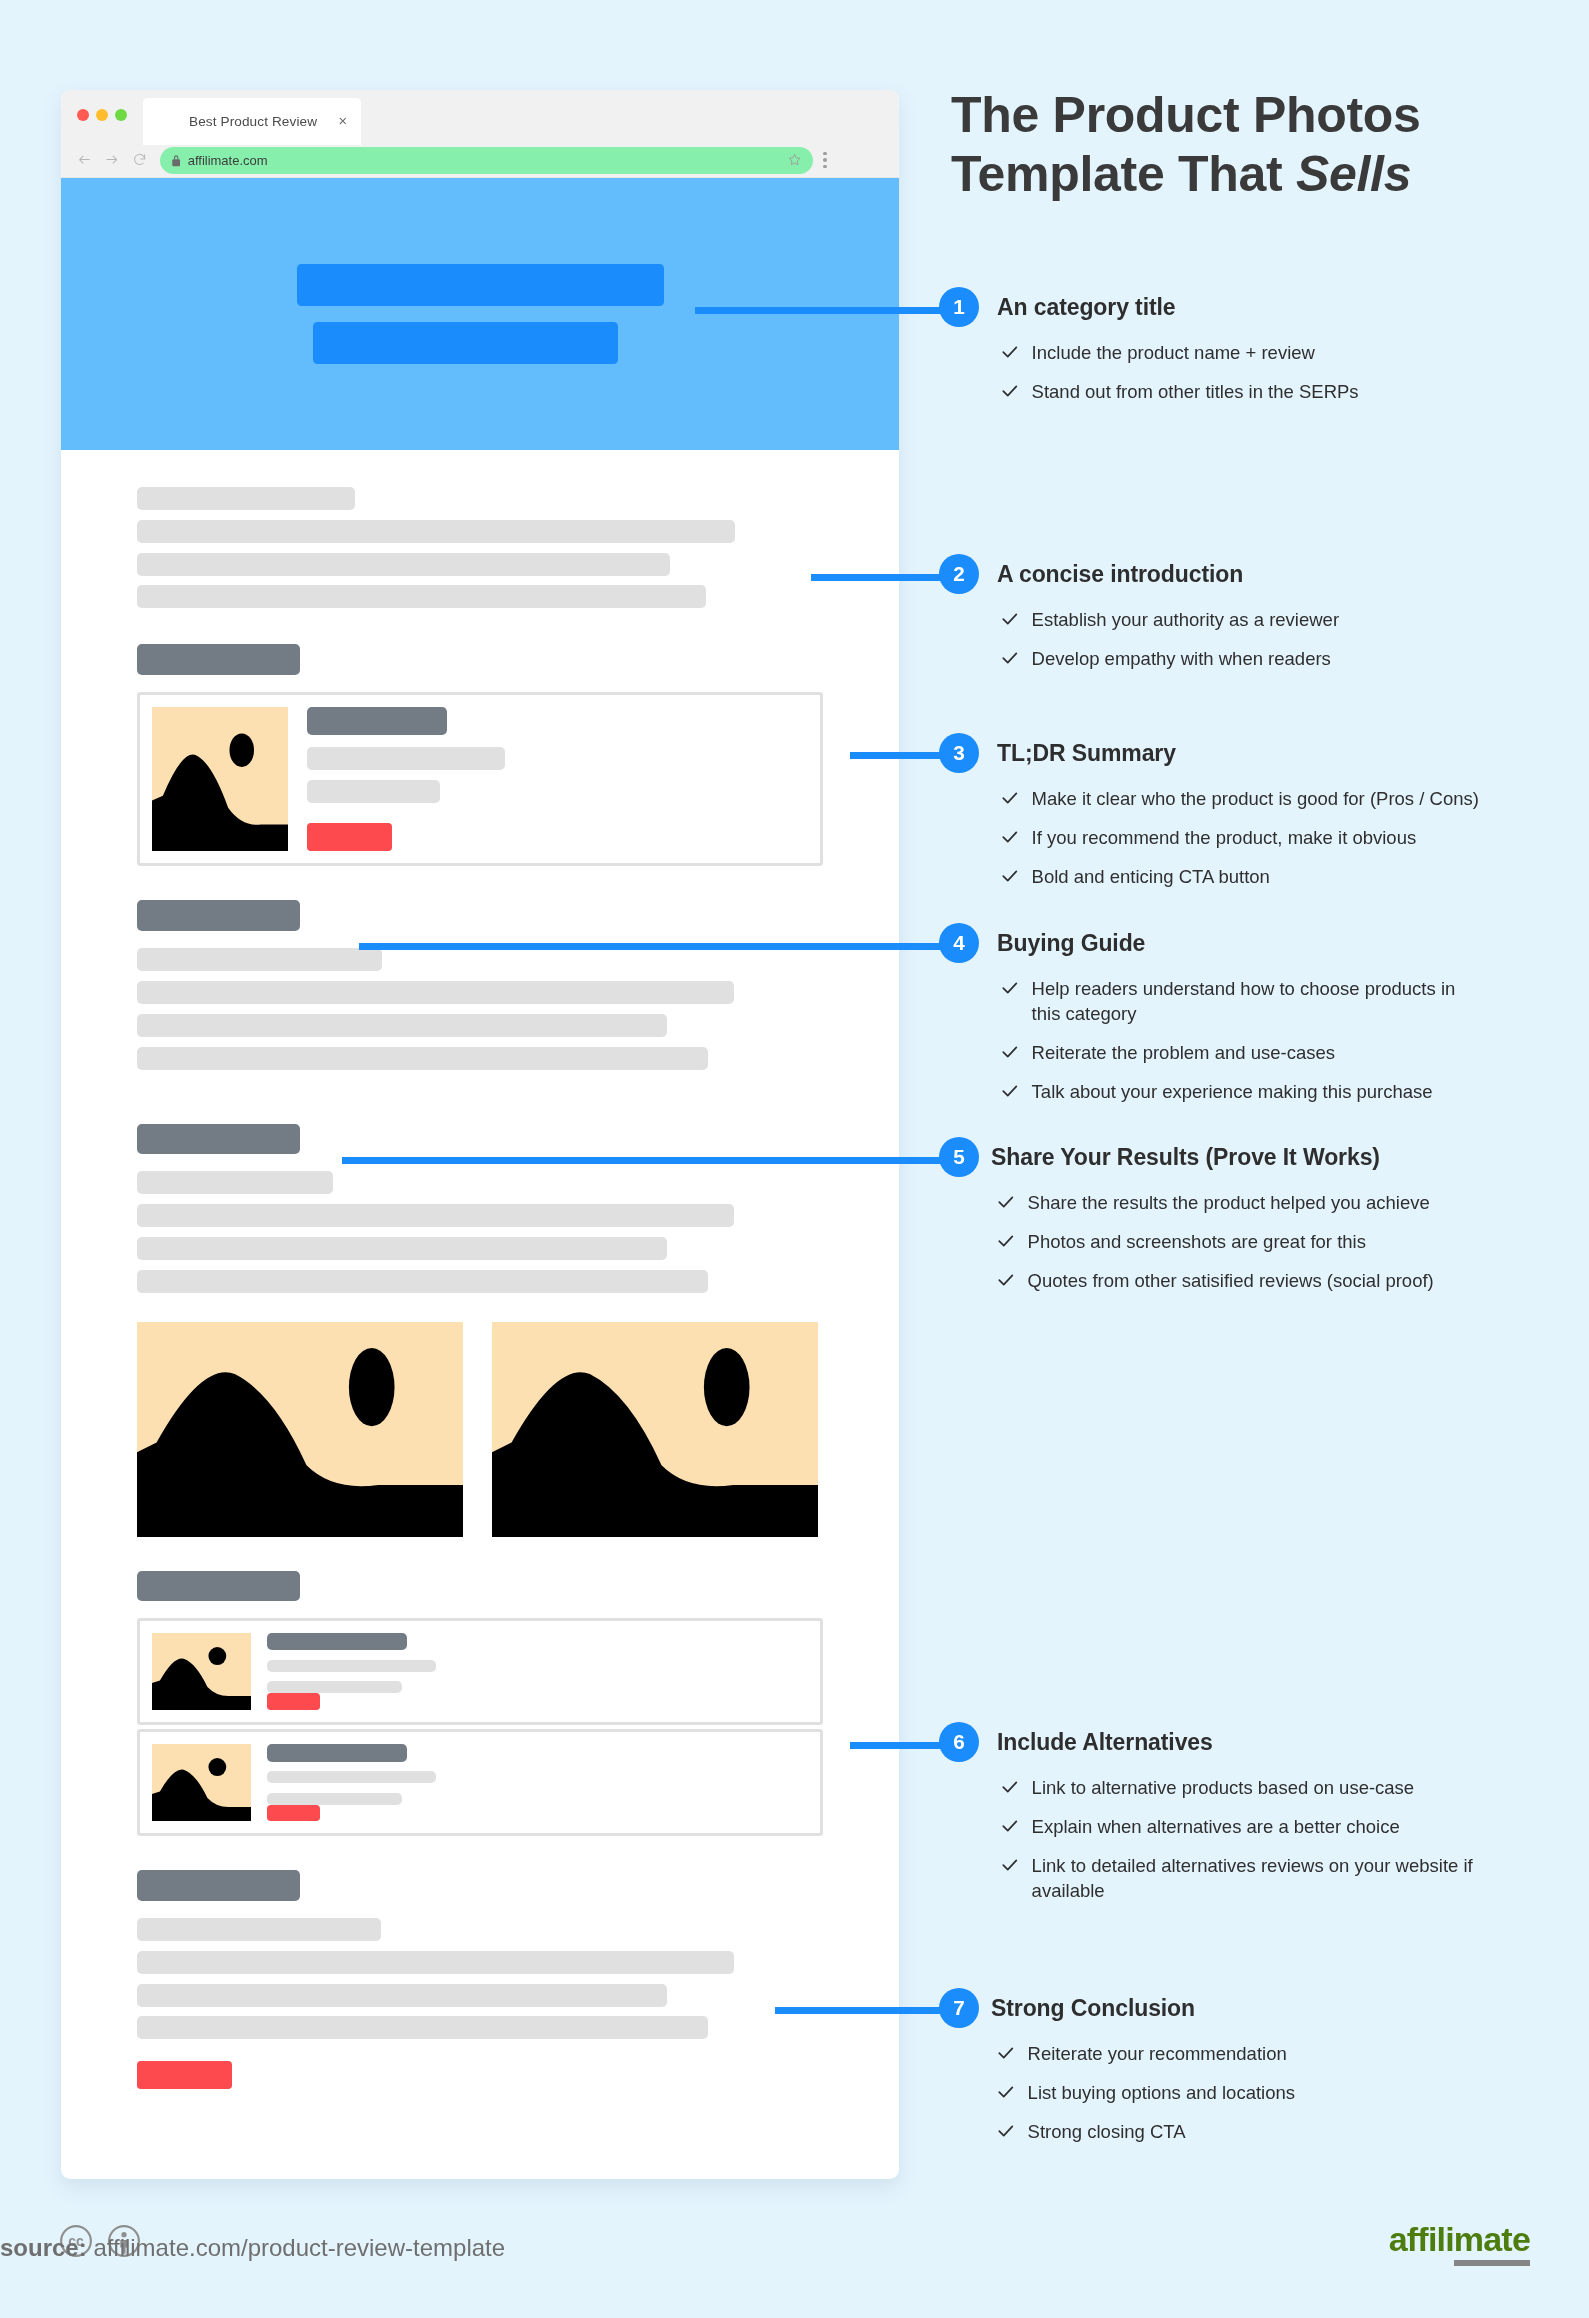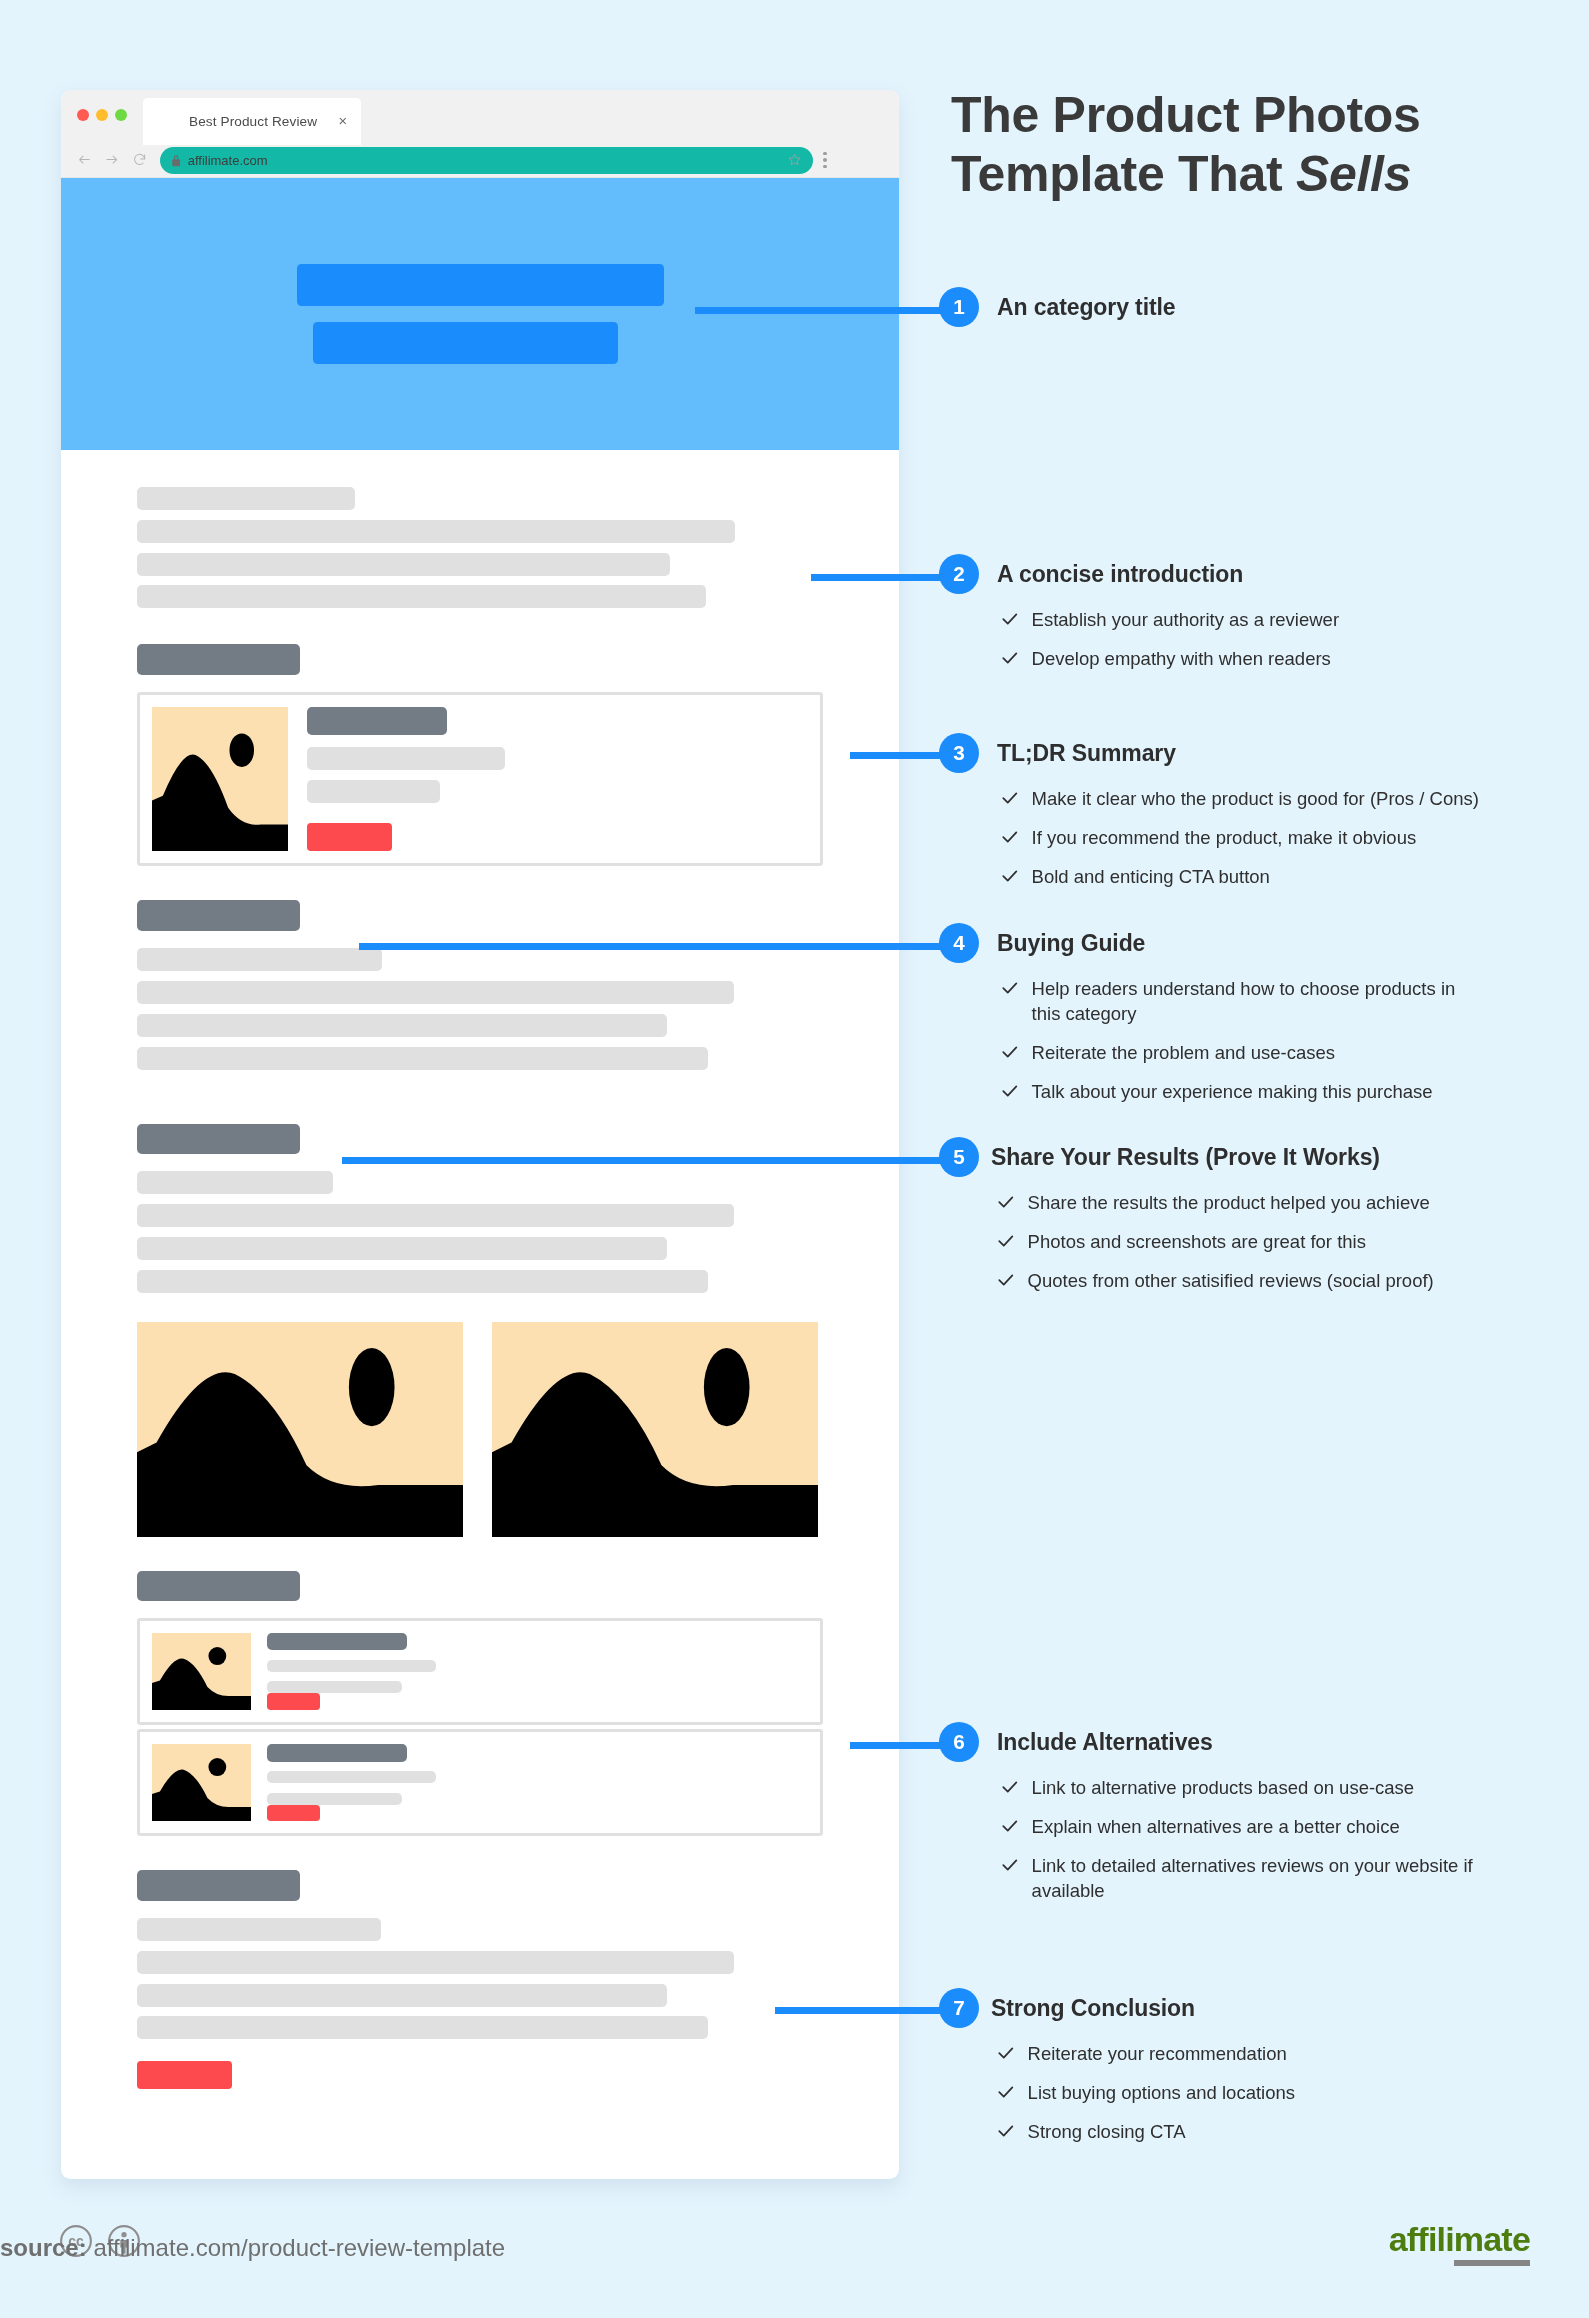--- a/index.html
+++ b/index.html
@@ -72,21 +72,21 @@
   }
   .nav-btns { display: flex; align-items: center; gap: 12px; margin-left: 16.3px; }
   .nav-ic { width: 15.2px; height: 15.2px; color: #b5b5b5; }
   .nav-ic svg { display: block; width: 100%; height: 100%; }
   .omnibox {
     position: relative;
     margin-left: 13px;
     height: 27px;
     flex: 1;
     max-width: 653px;
-    background: #14b8a6;
+    background: #86efac;
     border-radius: 14px;
     display: flex; align-items: center;
   }
   .lock-ic { margin-left: 11px; width: 10.3px; height: 13px; }
   .lock-ic svg { display: block; width: 100%; height: 100%; }
   .url-text {
     margin-left: 6.5px;
     font-size: 13px;
     color: #3d3d3d;
     white-space: nowrap;
@@ -457,20 +457,38 @@
 
     <h1 class="main-title">
       <span>The Product Photos</span><br>
       <span>Template That </span><em>Sells</em>
     </h1>
 
     <div class="step" style="top:287px">
       <div class="step-head">
         <div class="num-circle">1</div>
         <div class="step-title">An category title</div>
+      </div>
+      <div class="bullets">
+        <div class="bullet">
+          <span class="chk">
+              <svg viewBox="0 0 24 24" fill="none" stroke="currentColor" stroke-width="2.1" stroke-linecap="round" stroke-linejoin="round">
+                <path d="M4 12.5l5.5 5.5L20 6.5"></path>
+              </svg>
+            </span>
+          <span class="bullet-text">Include the product name + review</span>
+        </div>
+        <div class="bullet">
+          <span class="chk">
+              <svg viewBox="0 0 24 24" fill="none" stroke="currentColor" stroke-width="2.1" stroke-linecap="round" stroke-linejoin="round">
+                <path d="M4 12.5l5.5 5.5L20 6.5"></path>
+              </svg>
+            </span>
+          <span class="bullet-text">Stand out from other titles in the SERPs</span>
+        </div>
       </div>
     </div>
 
     <div class="step" style="top:554px">
       <div class="step-head">
         <div class="num-circle">2</div>
         <div class="step-title">A concise introduction</div>
       </div>
       <div class="bullets">
         <div class="bullet">

